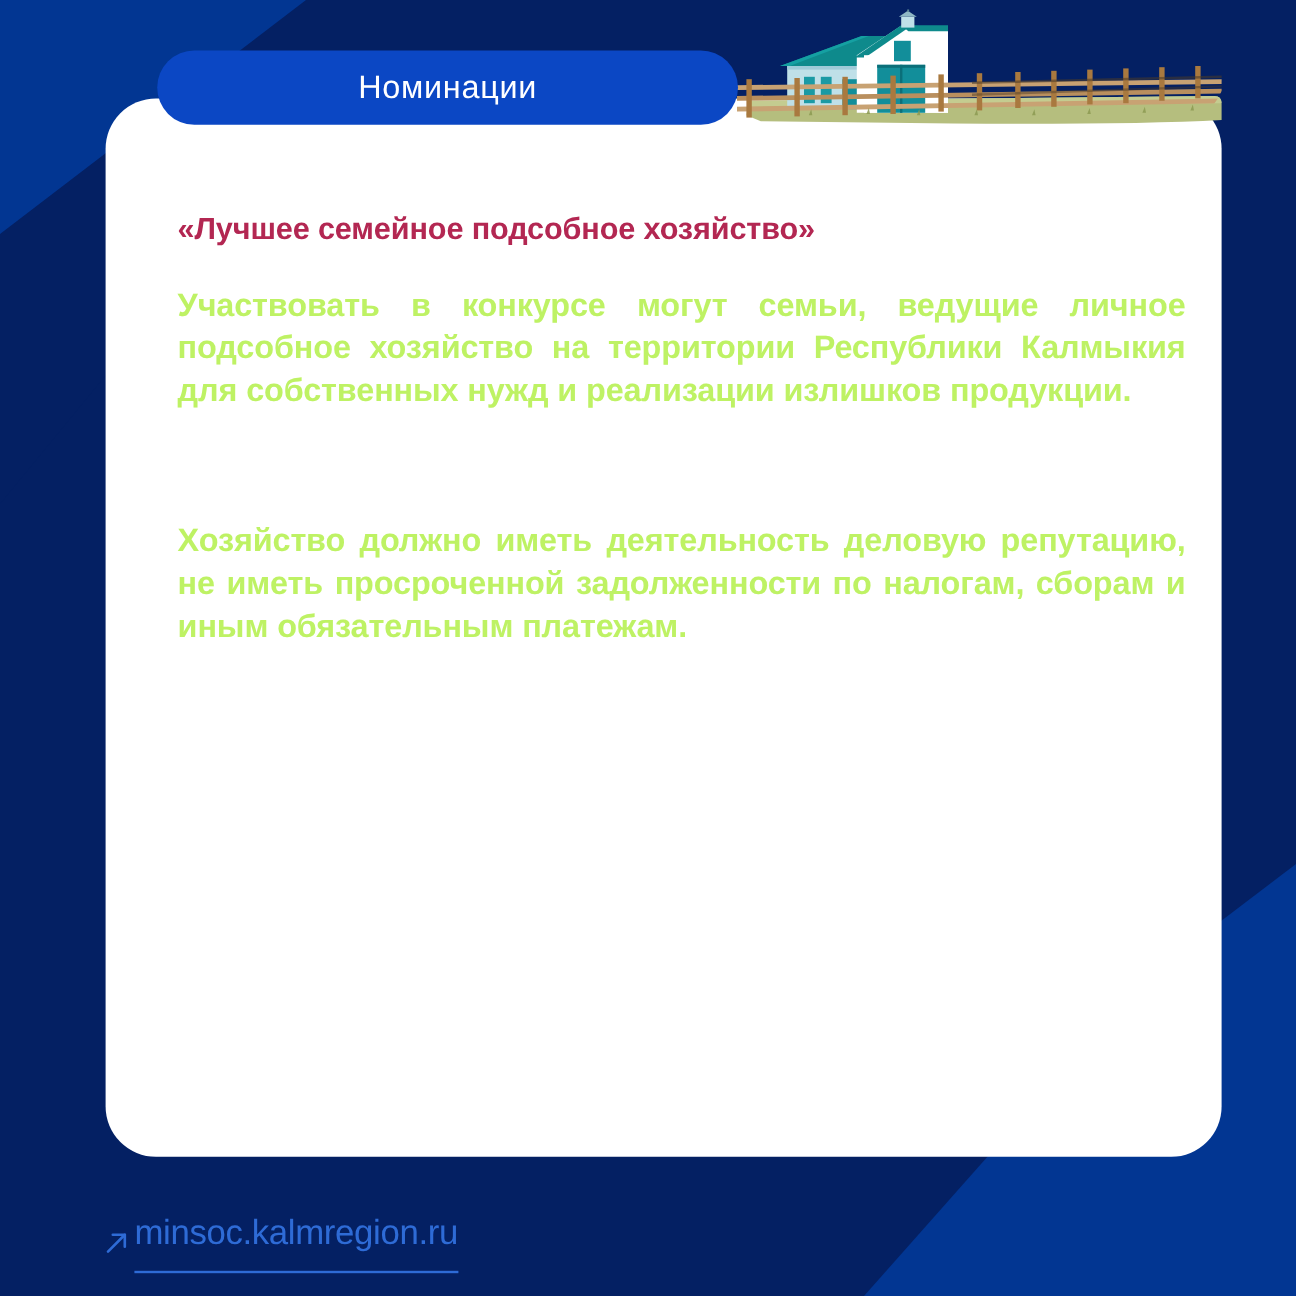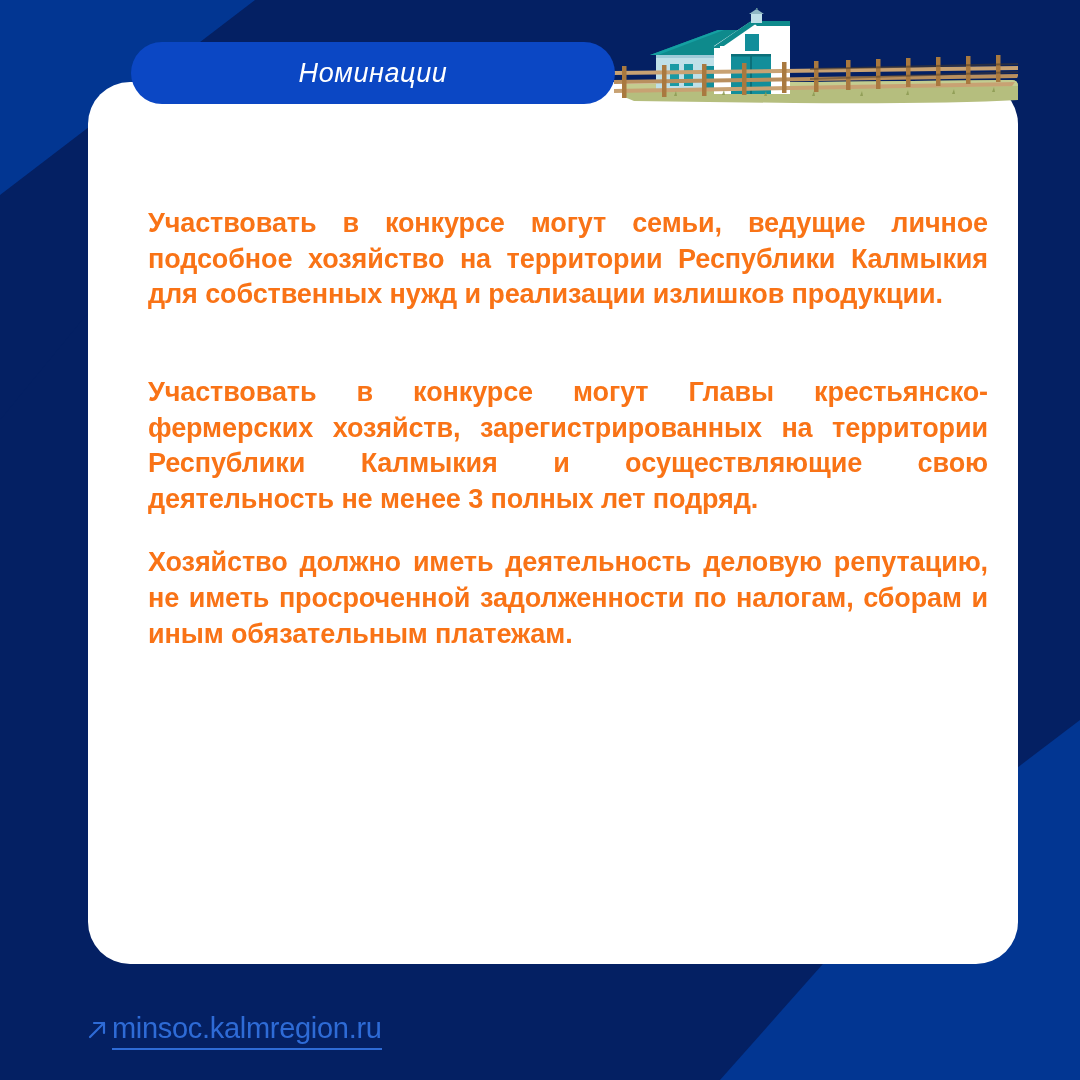--- a/index.html
+++ b/index.html
@@ -72,21 +72,20 @@
     left: 131px;
     top: 42px;
     width: 484px;
     height: 62px;
     background: #0B47C4;
     border-radius: 31px;
     display: flex;
     align-items: center;
     justify-content: center;
     z-index: 5;
-    font-style: italic;
   }
   .pill-label {
     color: #ffffff;
     font-size: 27px;
     letter-spacing: 0.6px;
     font-weight: 400;
   }
 
   
   .illustration {
@@ -108,21 +107,21 @@
   }
   .section-title {
     color: #B32752;
     font-size: 25.5px;
     font-weight: bold;
     letter-spacing: -0.1px;
     margin: 0;
     line-height: 1.2;
   }
   .para {
-    color: #f97316;
+    color: #bef264;
     font-size: 27px;
     font-weight: bold;
     text-align: justify;
     text-align-last: left;
     line-height: 1.32;
     margin: 0;
     letter-spacing: -0.1px;
   }
   .gap-title-para { height: 30px; }
   .gap-para-title { height: 32px; }
@@ -141,21 +140,21 @@
     text-decoration: none;
     z-index: 6;
   }
   .footer-link .arrow-ico {
     display: inline-block;
     width: 24px;
     height: 28px;
   }
   .footer-link .link-text {
     border-bottom: 2px solid #2E6BD6;
-    padding-bottom: 3px;
+    padding-bottom: 14px;
     letter-spacing: -0.3px;
   }
 </style>
 </head>
 <body>
 
 <div id="poster">
 
   <div class="bg-base"></div>
   <div class="bg-navy-left"></div>
@@ -251,27 +250,27 @@
         <path d="M246,88 l2,-5 l1,5 z"></path>
         <path d="M292,87 l2,-5 l1,5 z"></path>
         <path d="M338,86 l2,-5 l1,5 z"></path>
         <path d="M378,84 l2,-5 l1,5 z"></path>
       </g>
     </svg>
   </div>
 
   <div class="content">
 
+    <h2 class="section-title">«Лучшее семейное подсобное хозяйство»</h2>
     <div class="gap-title-para"></div>
     <p class="para">Участвовать в конкурсе могут семьи, ведущие личное подсобное хозяйство на территории Республики Калмыкия для собственных нужд и реализации излишков продукции.</p>
 
     <div class="gap-para-title"></div>
 
     <div class="gap-title-para"></div>
-    <p class="para">Участвовать в конкурсе могут Главы крестьянско-фермерских хозяйств, зарегистрированных на территории Республики Калмыкия и осуществляющие свою деятельность не менее 3 полных лет подряд.</p>
     <div class="gap-para-para"></div>
     <p class="para">Хозяйство должно иметь деятельность деловую репутацию, не иметь просроченной задолженности по налогам, сборам и иным обязательным платежам.</p>
   </div>
 
   <a class="footer-link" href="#">
     <span class="arrow-ico">
       <svg width="24" height="28" viewBox="0 0 24 28" xmlns="http://www.w3.org/2000/svg">
         <g stroke="#2E6BD6" stroke-width="2.2" fill="none" stroke-linecap="round" stroke-linejoin="round">
           <line x1="4" y1="20" x2="18" y2="6"></line>
           <polyline points="8,6 18,6 18,16"></polyline>

